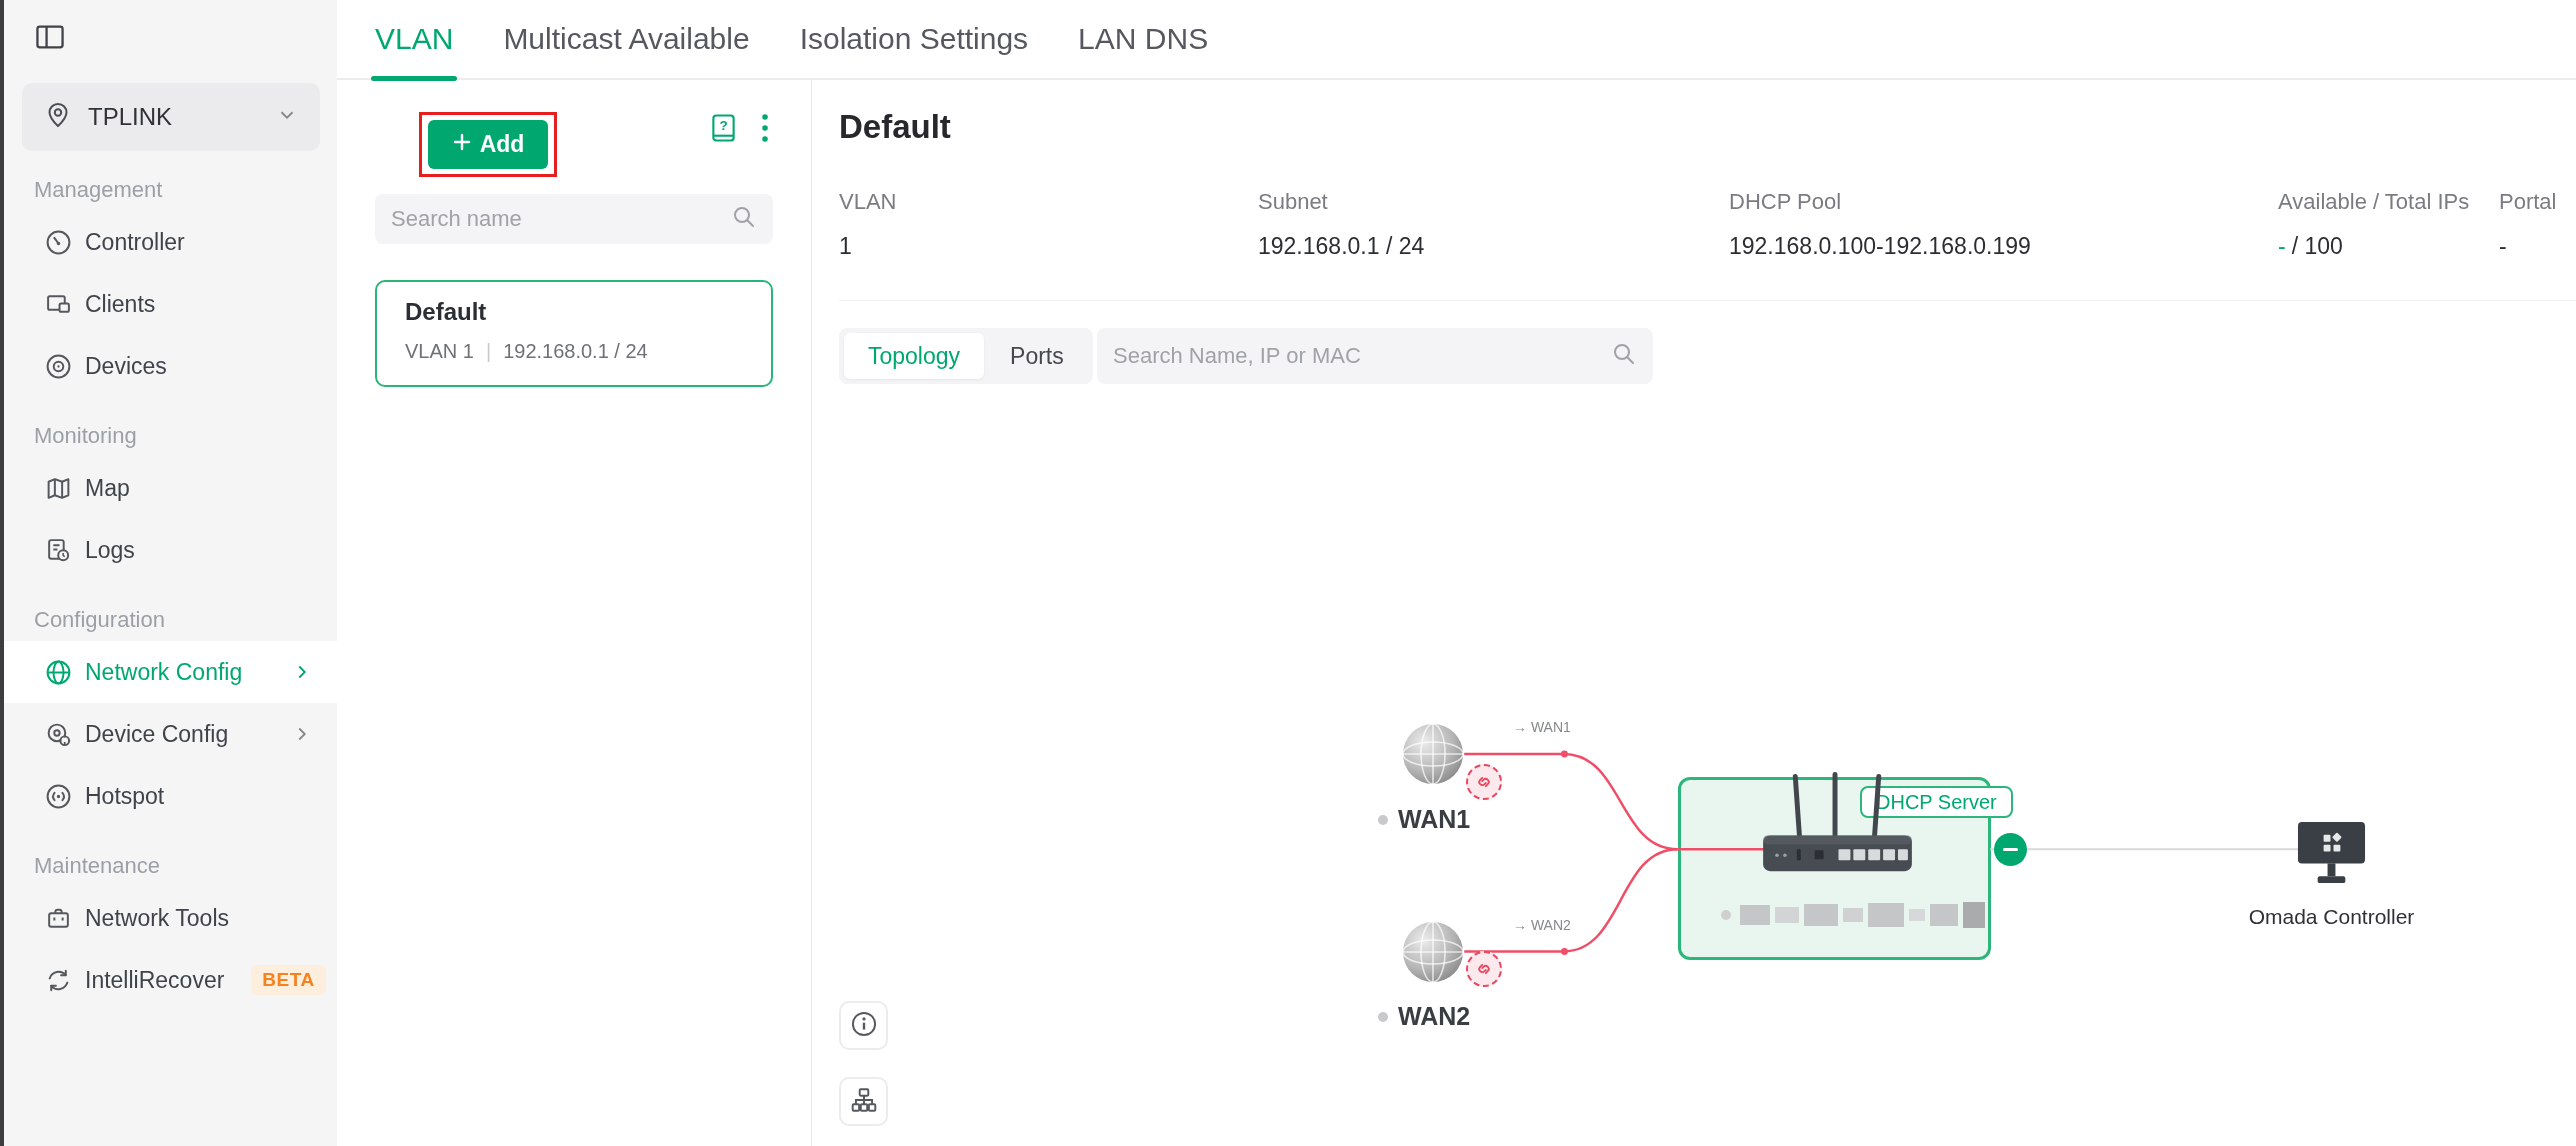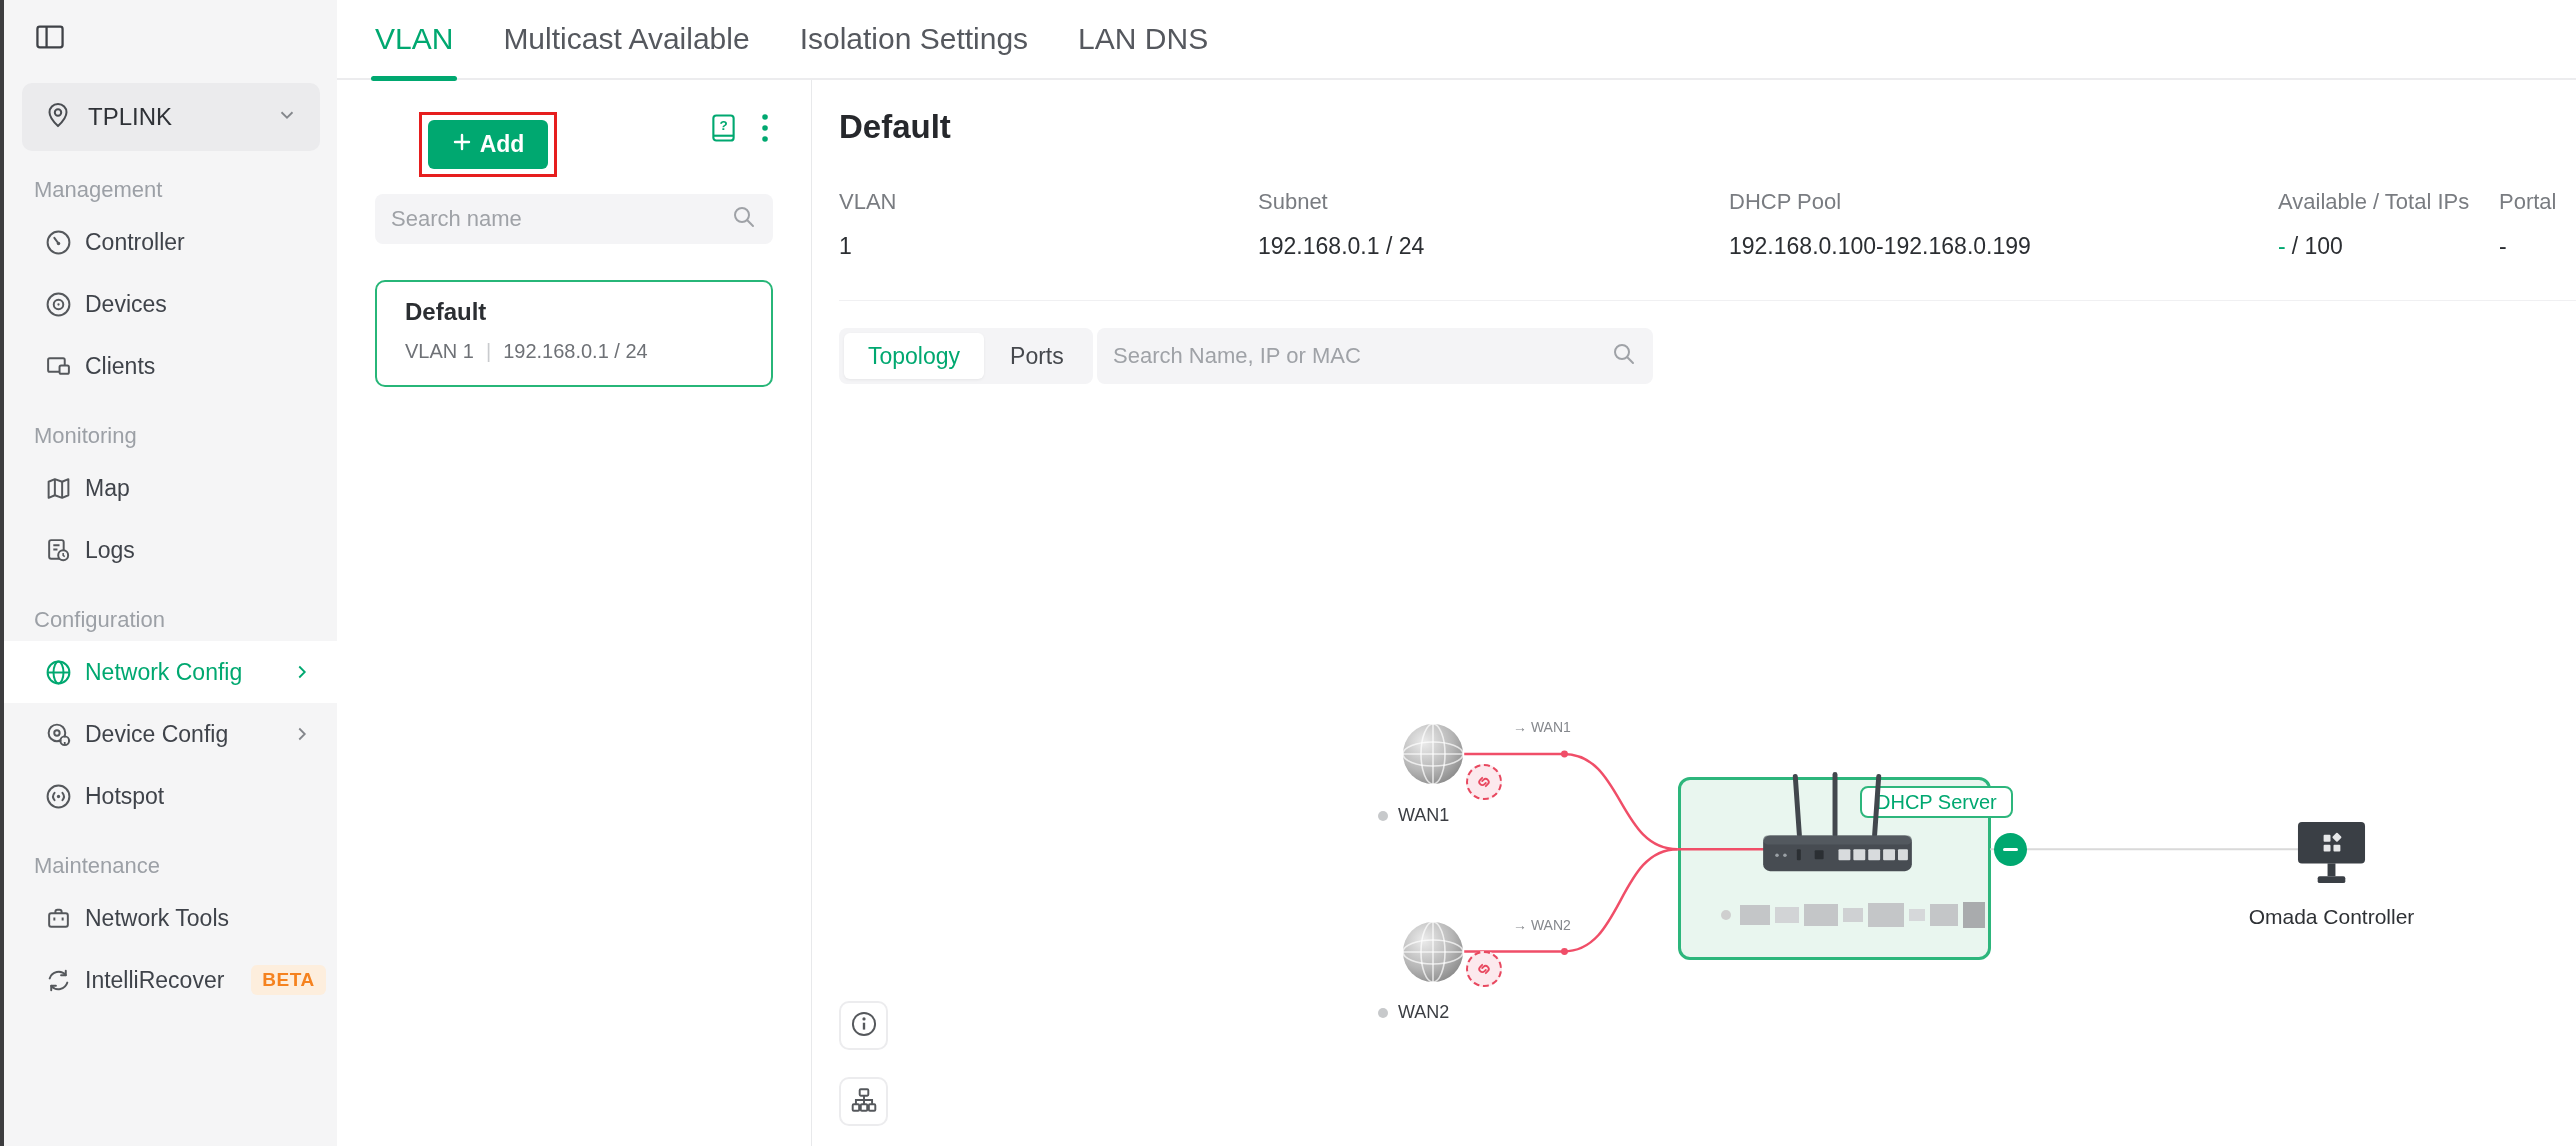--- a/index.html
+++ b/index.html
@@ -86,21 +86,21 @@
   .globe1 { left:589px; top:642px; } .globe2 { left:589px; top:840px; }
   .link-badge { position:absolute; width:36px; height:36px; border:2px dashed #e8485f;
                 border-radius:50%; background:#fce9ed; display:flex; align-items:center;
                 justify-content:center; z-index:2; }
   .badge1 { left:654px; top:684px; } .badge2 { left:654px; top:871px; }
   .port-label { position:absolute; font-size:14px; color:#85888d; z-index:2; }
   .pl1 { left:701px; top:639px; } .pl2 { left:701px; top:837px; }
   .node-label { position:absolute; display:flex; align-items:center; gap:10px; z-index:2; }
   .nl1 { left:566px; top:725px; } .nl2 { left:566px; top:922px; }
   .node-dot { width:10px; height:10px; border-radius:50%; background:#c7c9cb; }
-  .node-label span { font-size:18px; font-weight:400; color:#3a3d42; }
+  .node-label span { font-size:25px; font-weight:700; color:#3a3d42; }
   .router { position:absolute; left:943px; top:690px; z-index:2; cursor:pointer; }
   .blurred-name { position:absolute; left:909px; top:818px; height:34px; display:flex;
                   align-items:center; gap:5px; z-index:2; }
   .blurred-name .bdot { width:10px; height:10px; border-radius:50%; background:#cfcfcf; margin-right:4px; }
   .px { display:inline-block; background:#c4c6c8; }
   .px:nth-child(odd) { background:#b7b9bb; }
   .px.p1{width:30px;height:20px;} .px.p2{width:24px;height:16px;background:#d2d4d6;}
   .px.p3{width:34px;height:22px;} .px.p4{width:20px;height:14px;background:#cfd1d3;}
   .px.p5{width:36px;height:24px;} .px.p6{width:16px;height:12px;background:#d6d8da;}
   .px.p7{width:28px;height:22px;} .px.p8{width:22px;height:26px;background:#a9abad;}
@@ -154,35 +154,35 @@
             <circle cx="13" cy="13" r="10.5" fill="none" stroke="currentColor" stroke-width="1.9"></circle>
             <path d="M13 14 L9 8.5" stroke="currentColor" stroke-width="1.9" fill="none" stroke-linecap="round"></path>
             <circle cx="13" cy="14" r="1.7" fill="currentColor"></circle>
           </svg>
       </span>
       <span>Controller</span>
     </div>
     <div class="nav-item">
       <span class="nav-ic">
         <svg width="27" height="27" viewBox="0 0 26 26">
+            <rect x="3" y="5" width="16" height="13" rx="1.5" fill="none" stroke="currentColor" stroke-width="1.9"></rect>
+            <rect x="14" y="12" width="9" height="8" rx="1.5" fill="#f5f5f6" stroke="currentColor" stroke-width="1.9"></rect>
+          </svg>
+      </span>
+      <span>Clients</span>
+    </div>
+    <div class="nav-item">
+      <span class="nav-ic">
+        <svg width="27" height="27" viewBox="0 0 26 26">
             <circle cx="13" cy="13" r="10.5" fill="none" stroke="currentColor" stroke-width="1.9"></circle>
             <circle cx="13" cy="13" r="4.6" fill="none" stroke="currentColor" stroke-width="1.9"></circle>
             <circle cx="13" cy="13" r="1.1" fill="currentColor"></circle>
           </svg>
       </span>
       <span>Devices</span>
-    </div>
-    <div class="nav-item">
-      <span class="nav-ic">
-        <svg width="27" height="27" viewBox="0 0 26 26">
-            <rect x="3" y="5" width="16" height="13" rx="1.5" fill="none" stroke="currentColor" stroke-width="1.9"></rect>
-            <rect x="14" y="12" width="9" height="8" rx="1.5" fill="#f5f5f6" stroke="currentColor" stroke-width="1.9"></rect>
-          </svg>
-      </span>
-      <span>Clients</span>
     </div>
 
     <div class="section-label">Monitoring</div>
 
     <div class="nav-item">
       <span class="nav-ic">
         <svg width="27" height="27" viewBox="0 0 26 26">
             <path d="M3.5 6.5 L9.5 4 L16.5 6.5 L22.5 4 V19.5 L16.5 22 L9.5 19.5 L3.5 22 Z" fill="none" stroke="currentColor" stroke-width="1.9" stroke-linejoin="round"></path>
             <path d="M9.5 4 V19.5 M16.5 6.5 V22" stroke="currentColor" stroke-width="1.9" fill="none"></path>
           </svg>

